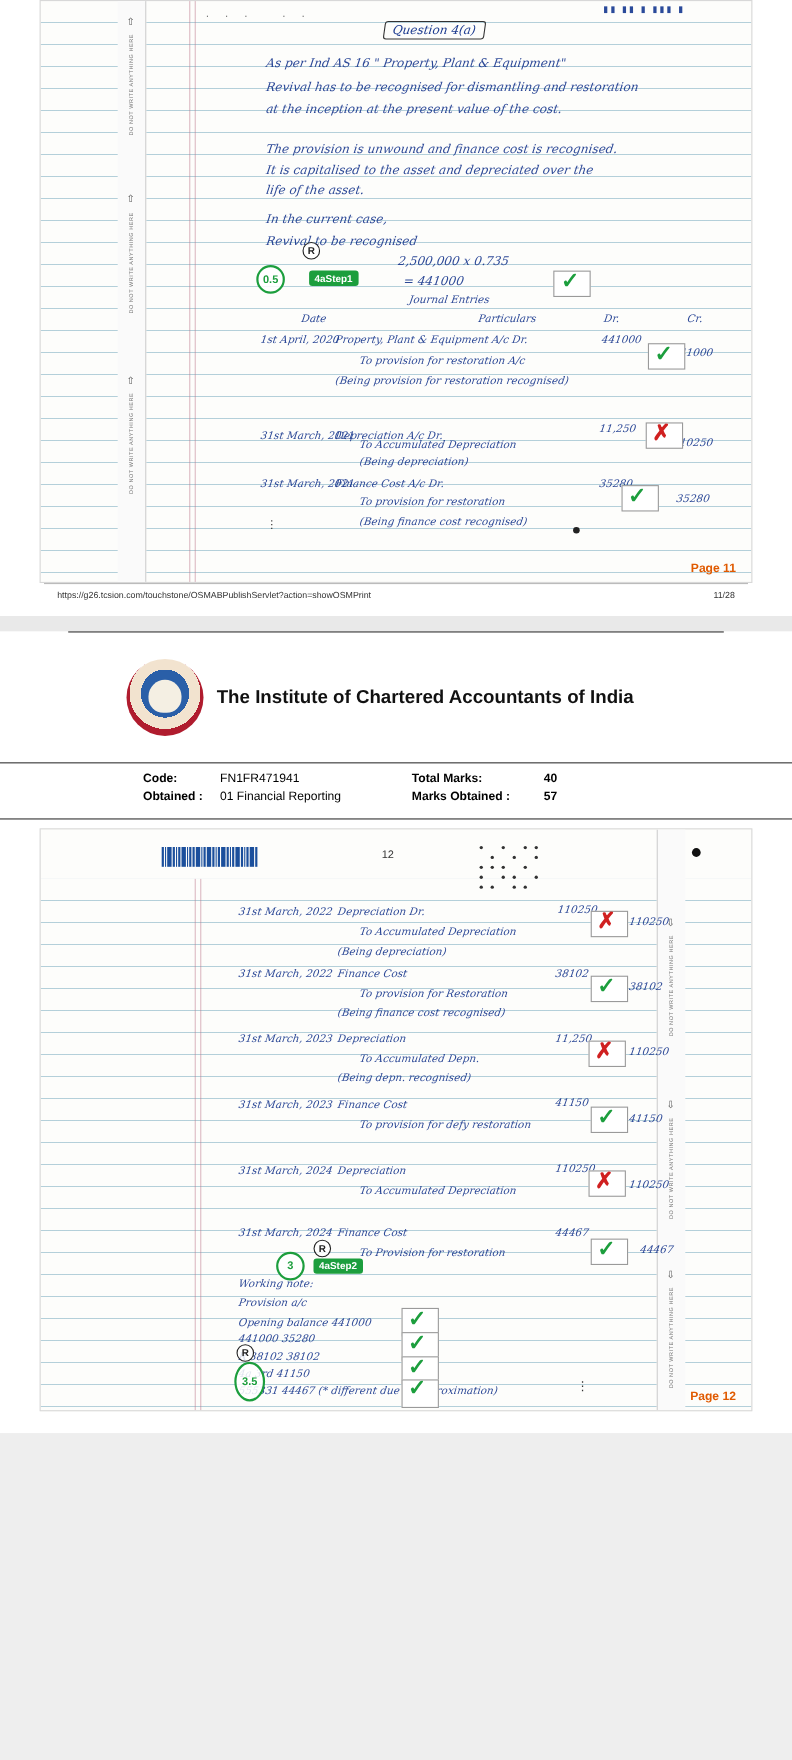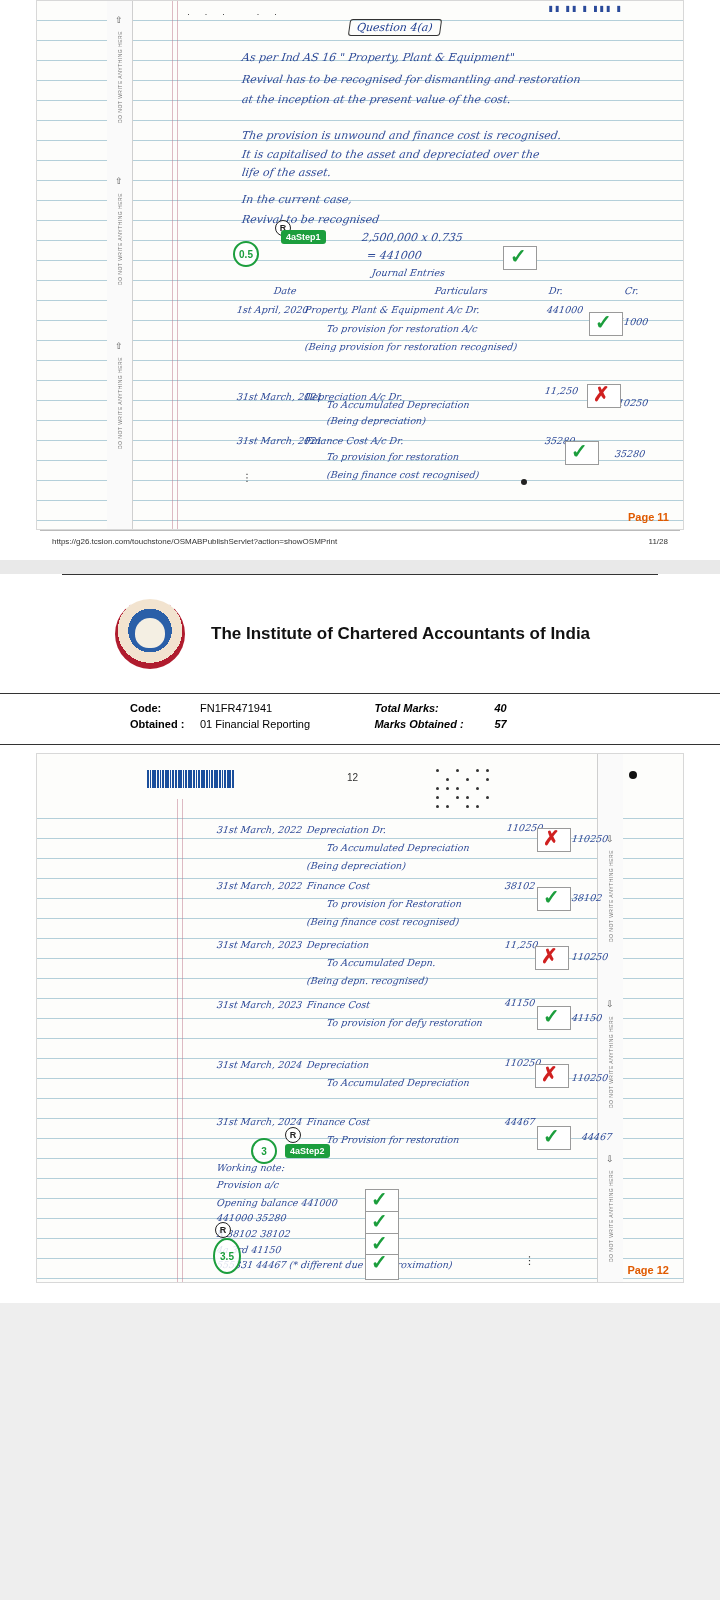--- a/index.html
+++ b/index.html
@@ -187,21 +187,21 @@
   .meta-row {
     display: flex;
     justify-content: space-between;
     font-size: 9px;
     color: #222;
     padding: 10px 55px 4px 55px;
   }
   .icai-head {
     display: flex;
     align-items: center;
-    gap: 26px;
+    gap: 12px;
     padding: 24px 0 10px 115px;
   }
   .icai-logo {
     width: 70px; height: 70px;
     border-radius: 50%;
     background: radial-gradient(circle at 50% 45%, #2a5fa8 0 42%, #f2e3cf 42% 62%, #b01c2e 62% 78%, #8e1624 78% 100%);
     position: relative;
     flex: 0 0 auto;
   }
   .icai-logo:after {
@@ -221,21 +221,21 @@
   }
   .code-block {
     margin: 14px 0 0 0;
     padding: 8px 0 10px 0;
     border-top: 1px solid #333;
     border-bottom: 1px solid #333;
     display: flex;
     font-size: 11px;
   }
   .code-left { width: 52%; padding-left: 130px; }
-  .code-right { width: 48%; font-style: italic; }
+  .code-right { width: 48%; }
   .cl-row { display: flex; margin-bottom: 4px; }
   .cl-row .k { width: 70px; font-weight: bold; }
   .cl-row .v { }
   .cr-row { display: flex; margin-bottom: 4px; }
   .cr-row .k { width: 120px; font-weight: bold; }
   .cr-row .v { font-weight: bold; }
 
   
   .barcode {
     position: absolute;
@@ -299,21 +299,21 @@
       <div class="hw" style="left:205px; top:128px;">The provision is unwound and finance cost is recognised.</div>
       <div class="hw" style="left:205px; top:147px;">It is capitalised to the asset and depreciated over the</div>
       <div class="hw" style="left:205px; top:165px;">life of the asset.</div>
       <div class="hw" style="left:205px; top:192px;">In the current case,</div>
       <div class="hw" style="left:205px; top:212px;">Revival to be recognised</div>
       <div class="hw" style="left:325px; top:230px;">2,500,000 x 0.735</div>
       <div class="hw" style="left:330px; top:248px;">= 441000</div>
 
       <div class="rmark" style="left:238px; top:219px;">R</div>
       <div class="circmark" style="left:196px; top:240px;">0.5</div>
-      <div class="steptag" style="left:244px; top:229px;">4aStep1</div>
+      <div class="steptag" style="left:244px; top:245px;">4aStep1</div>
       <div class="markbox" style="left:466px; top:245px;"></div>
       <div class="tick" style="left:473px; top:245px;">✓</div>
 
       <div class="hw sm" style="left:237px; top:284px;">Date</div>
       <div class="hw sm" style="left:398px; top:284px;">Particulars</div>
       <div class="hw sm" style="left:512px; top:284px;">Dr.</div>
       <div class="hw sm" style="left:588px; top:284px;">Cr.</div>
       <div class="hw" style="left:335px; top:266px; opacity:0;">Revival to be recognised</div>
       <div class="hw sm" style="left:335px; top:266px;">Journal Entries</div>
 

